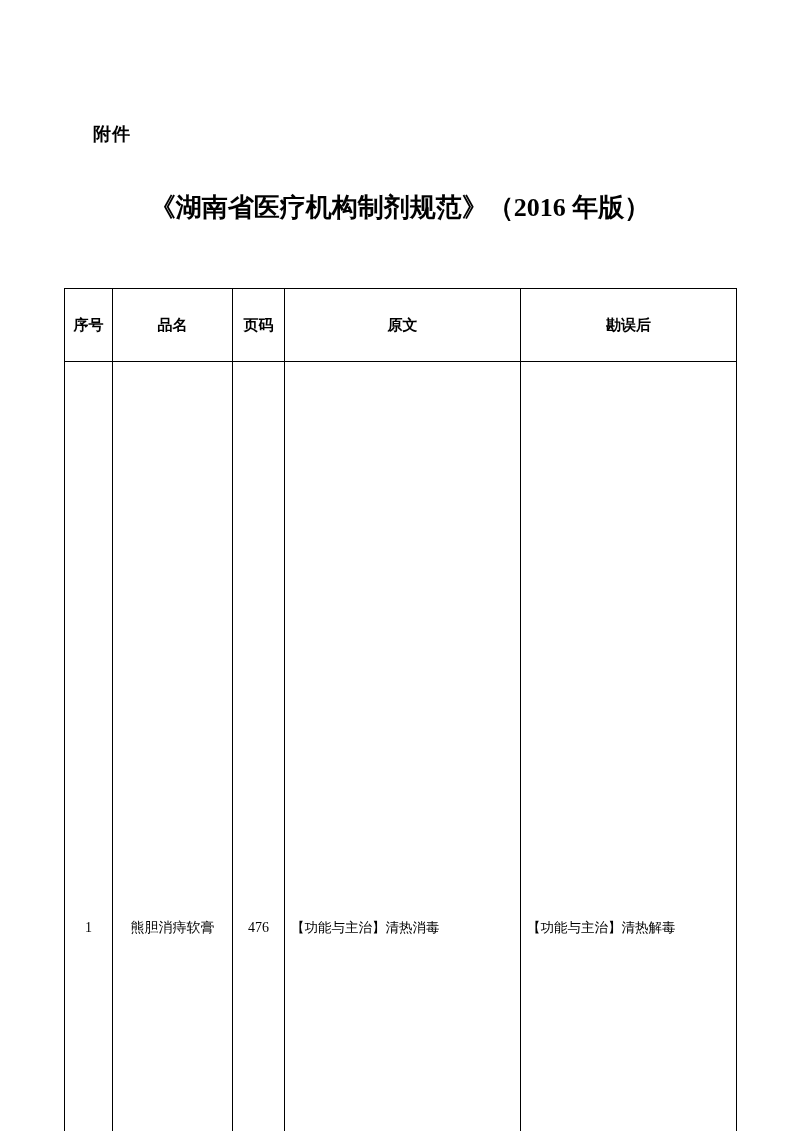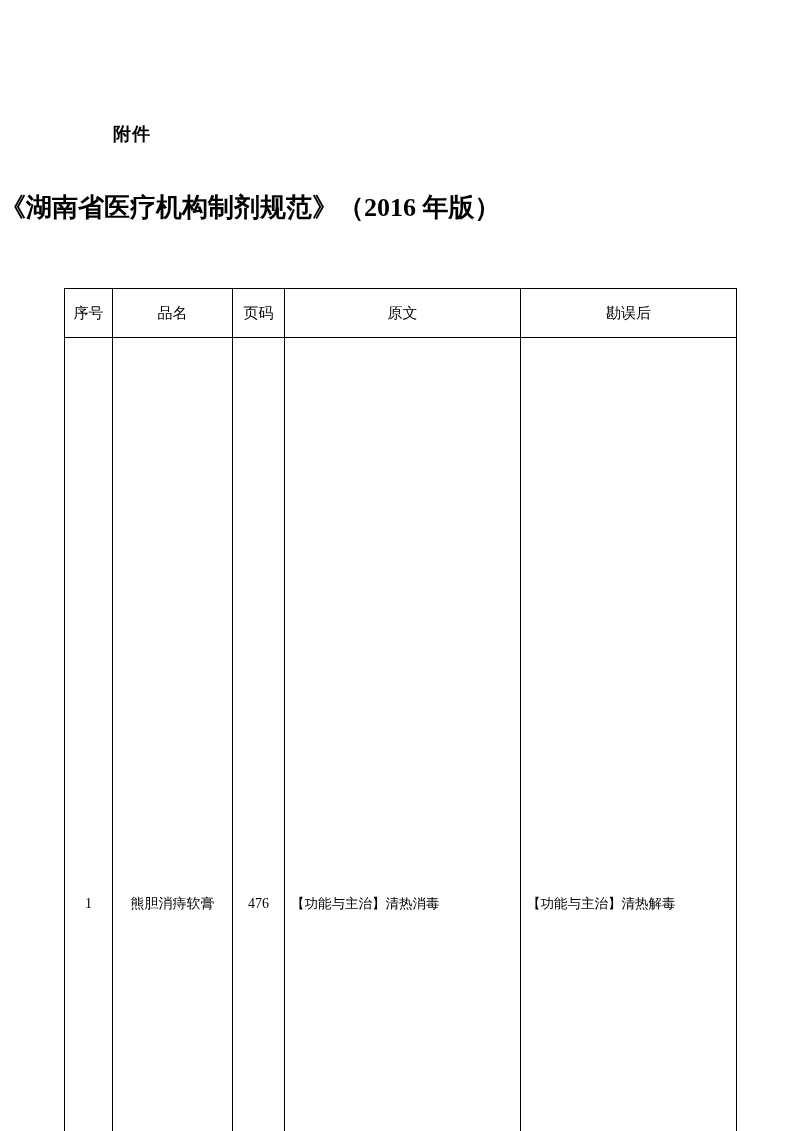--- a/index.html
+++ b/index.html
@@ -23,28 +23,27 @@
     padding: 0;
   }
   .attachment-label {
     position: absolute;
     left: 93px;
     top: 122px;
     font-size: 18px;
     font-family: "Liberation Sans", "DejaVu Sans", sans-serif;
     font-weight: bold;
     letter-spacing: 1px;
-    margin-left: 20px;
   }
   .doc-title {
     position: absolute;
     left: 0;
     top: 188px;
     width: 800px;
-    text-align: left;
+    text-align: center;
     font-size: 26px;
     font-weight: bold;
     line-height: 40px;
     font-family: "Liberation Serif", "DejaVu Serif", serif;
   }
   .doc-title .line2 {
     display: block;
   }
   table.errata {
     position: absolute;
@@ -58,24 +57,24 @@
   table.errata th, table.errata td {
     border: 1px solid #000000;
     padding: 4px 6px;
     vertical-align: middle;
     line-height: 17px;
     word-wrap: break-word;
     overflow-wrap: break-word;
   }
   table.errata thead th {
     text-align: center;
-    font-weight: normal;
+    font-weight: bold;
     font-size: 15px;
     height: 30px;
-    padding: 9px 4px;
+    padding: 21px 4px;
   }
   col.c-seq { width: 48px; }
   col.c-name { width: 120px; }
   col.c-page { width: 52px; }
   col.c-orig { width: 236px; }
   col.c-fix { width: 216px; }
 
   td.seq { text-align: center; font-size: 14px; }
   td.name { text-align: center; font-size: 14px; }
   td.page { text-align: center; font-size: 14px; }

